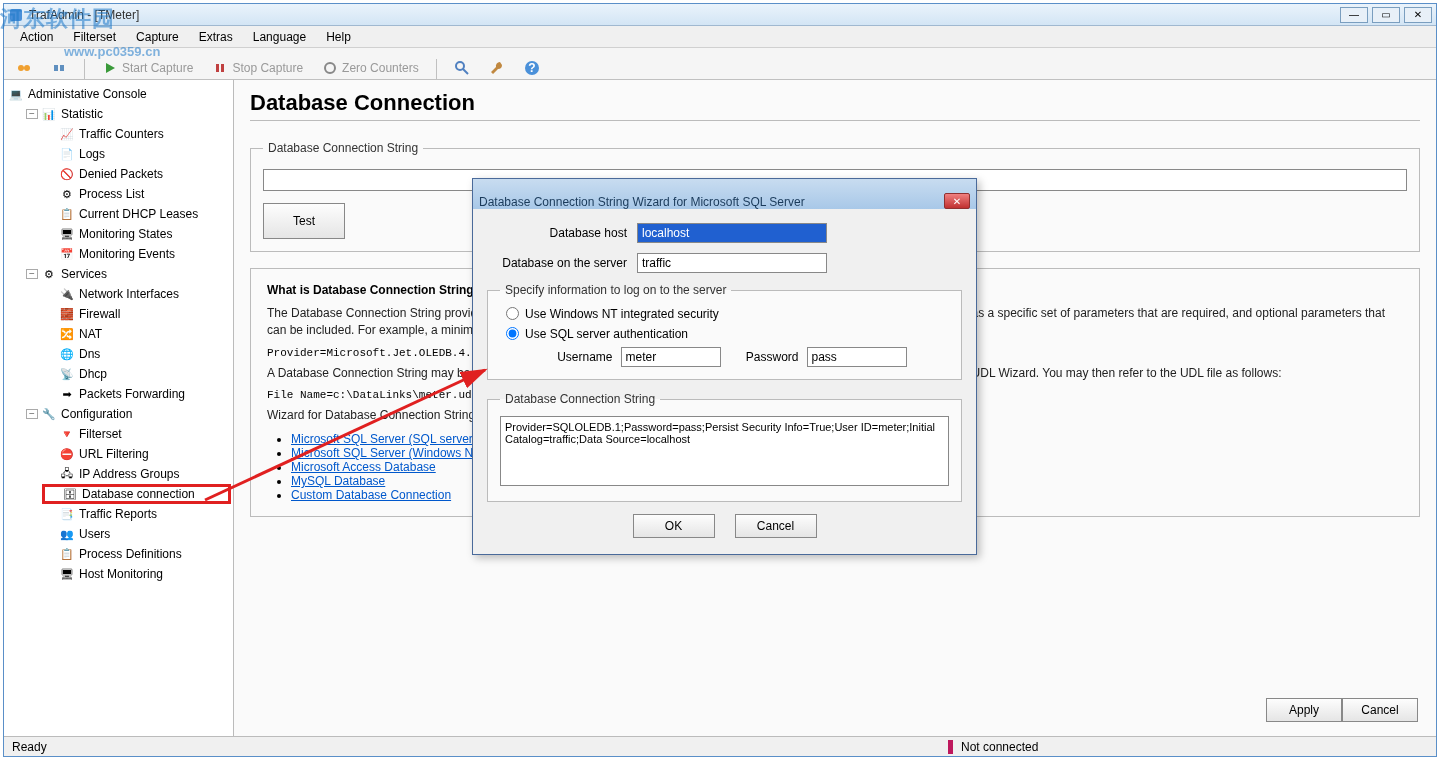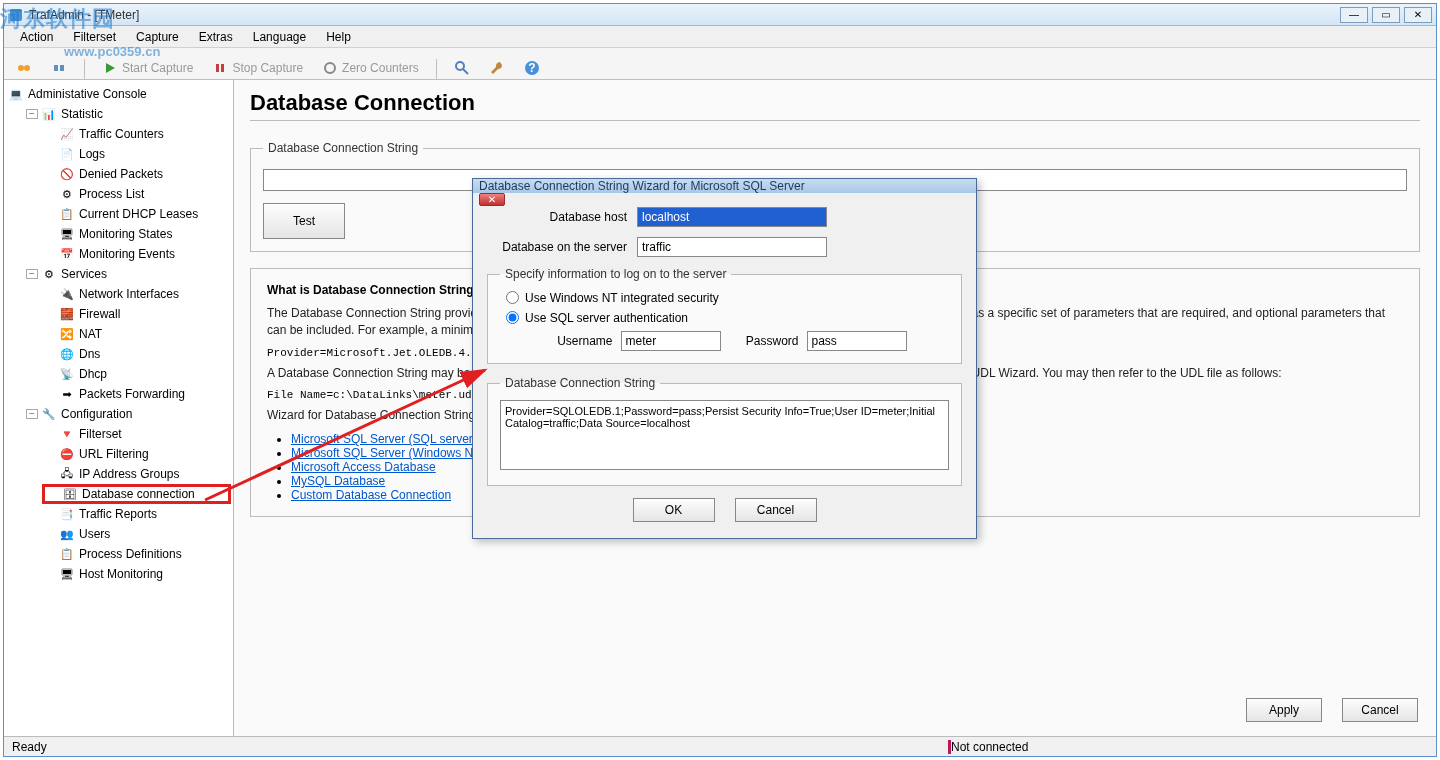--- a/index.html
+++ b/index.html
@@ -42,30 +42,30 @@
 .conn-input { width: 100%; height: 22px; border: 1px solid #888; padding: 2px 4px; background: #fff; }
 .test-btn { width: 82px; height: 36px; margin-top: 12px; border: 1px solid #888; background: linear-gradient(#fdfdfd,#e5e5e5); cursor: pointer; }
 
 .info-box { border: 1px solid #bbb; padding: 14px 16px; background: #fafafa; font-size: 12px; }
 .info-box h3 { font-weight: bold; margin-bottom: 8px; font-size: 12px; }
 .info-box p { margin-bottom: 8px; line-height: 1.4; color: #222; }
 .info-box .mono { font-family: "Courier New", monospace; font-size: 11px; display: block; margin: 6px 0; }
 .info-box ul { margin: 6px 0 0 24px; }
 .info-box a { color: #0058cc; text-decoration: underline; }
 
-.footer-btns { position: absolute; right: 18px; bottom: 14px; display: flex; gap: 20px; }
+.footer-btns { position: absolute; right: 18px; bottom: 14px; display: flex; gap: 0; }
 .footer-btns button { width: 76px; height: 24px; border: 1px solid #888; background: linear-gradient(#fdfdfd,#e5e5e5); cursor: pointer; }
 
 .statusbar { height: 20px; background: #f0f0f0; border-top: 1px solid #bbb; display: flex; align-items: center; padding: 0 8px; }
 .statusbar .s-left { flex: 1; }
-.statusbar .s-right { width: 480px; border-left: 3px solid #be185d; }
+.statusbar .s-right { width: 480px; border-left: 5px solid #be185d; padding-left: 8px; }
 
 
 .dialog { position: absolute; left: 472px; top: 178px; width: 505px; background: #f0f0f0; border: 1px solid #4a6a9a; box-shadow: 3px 3px 8px rgba(0,0,0,0.25); }
-.dialog .d-title { height: 14px; background: linear-gradient(#c8dcf0,#a8c8e8); display: flex; align-items: flex-start; padding: 0 6px; flex-direction: column; }
+.dialog .d-title { height: 30px; background: linear-gradient(#c8dcf0,#a8c8e8); display: flex; align-items: flex-end; padding: 0 6px; }
 .dialog .d-title span { flex: 1; color: #1a3a5a; font-weight: normal; }
 .dialog .d-close { width: 26px; height: 16px; background: linear-gradient(#f08080,#c03030); color: #fff; border: 1px solid #903030; display: flex; align-items: center; justify-content: center; font-size: 10px; cursor: pointer; border-radius: 2px; }
 .dialog .d-body { padding: 14px 14px 16px; }
 .dialog .form-row { display: flex; align-items: center; margin-bottom: 10px; }
 .dialog .form-row label { width: 150px; text-align: right; padding-right: 10px; }
 .dialog .form-row input[type=text] { width: 190px; height: 20px; border: 1px solid #888; padding: 1px 4px; }
 .dialog .sel { background: #2060d0; color: #fff; }
 .dialog fieldset { padding: 10px 12px 12px; margin-bottom: 12px; }
 .dialog .radio-row { display: flex; align-items: flex-start; margin-bottom: 6px; gap: 6px; padding-left: 6px; }
 .dialog .cred-row { display: flex; align-items: center; gap: 8px; margin-top: 6px; justify-content: center; }

